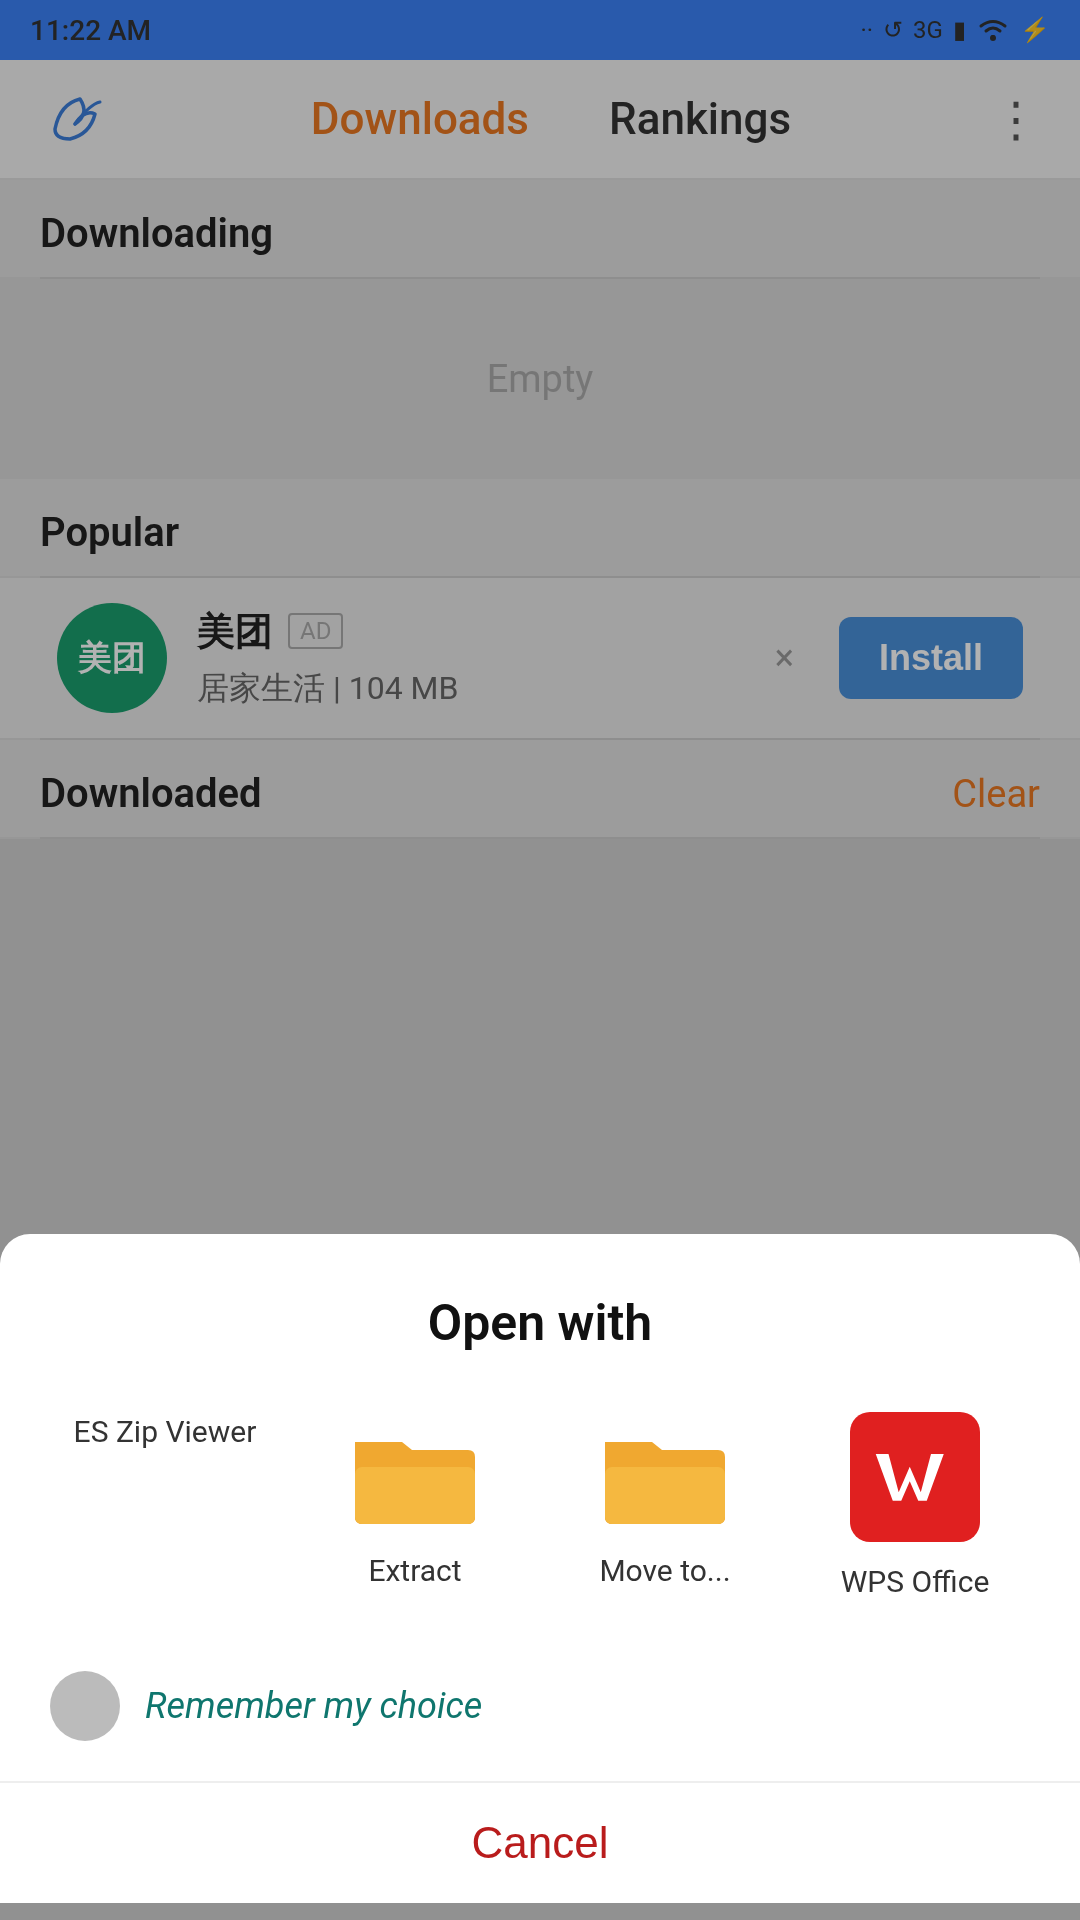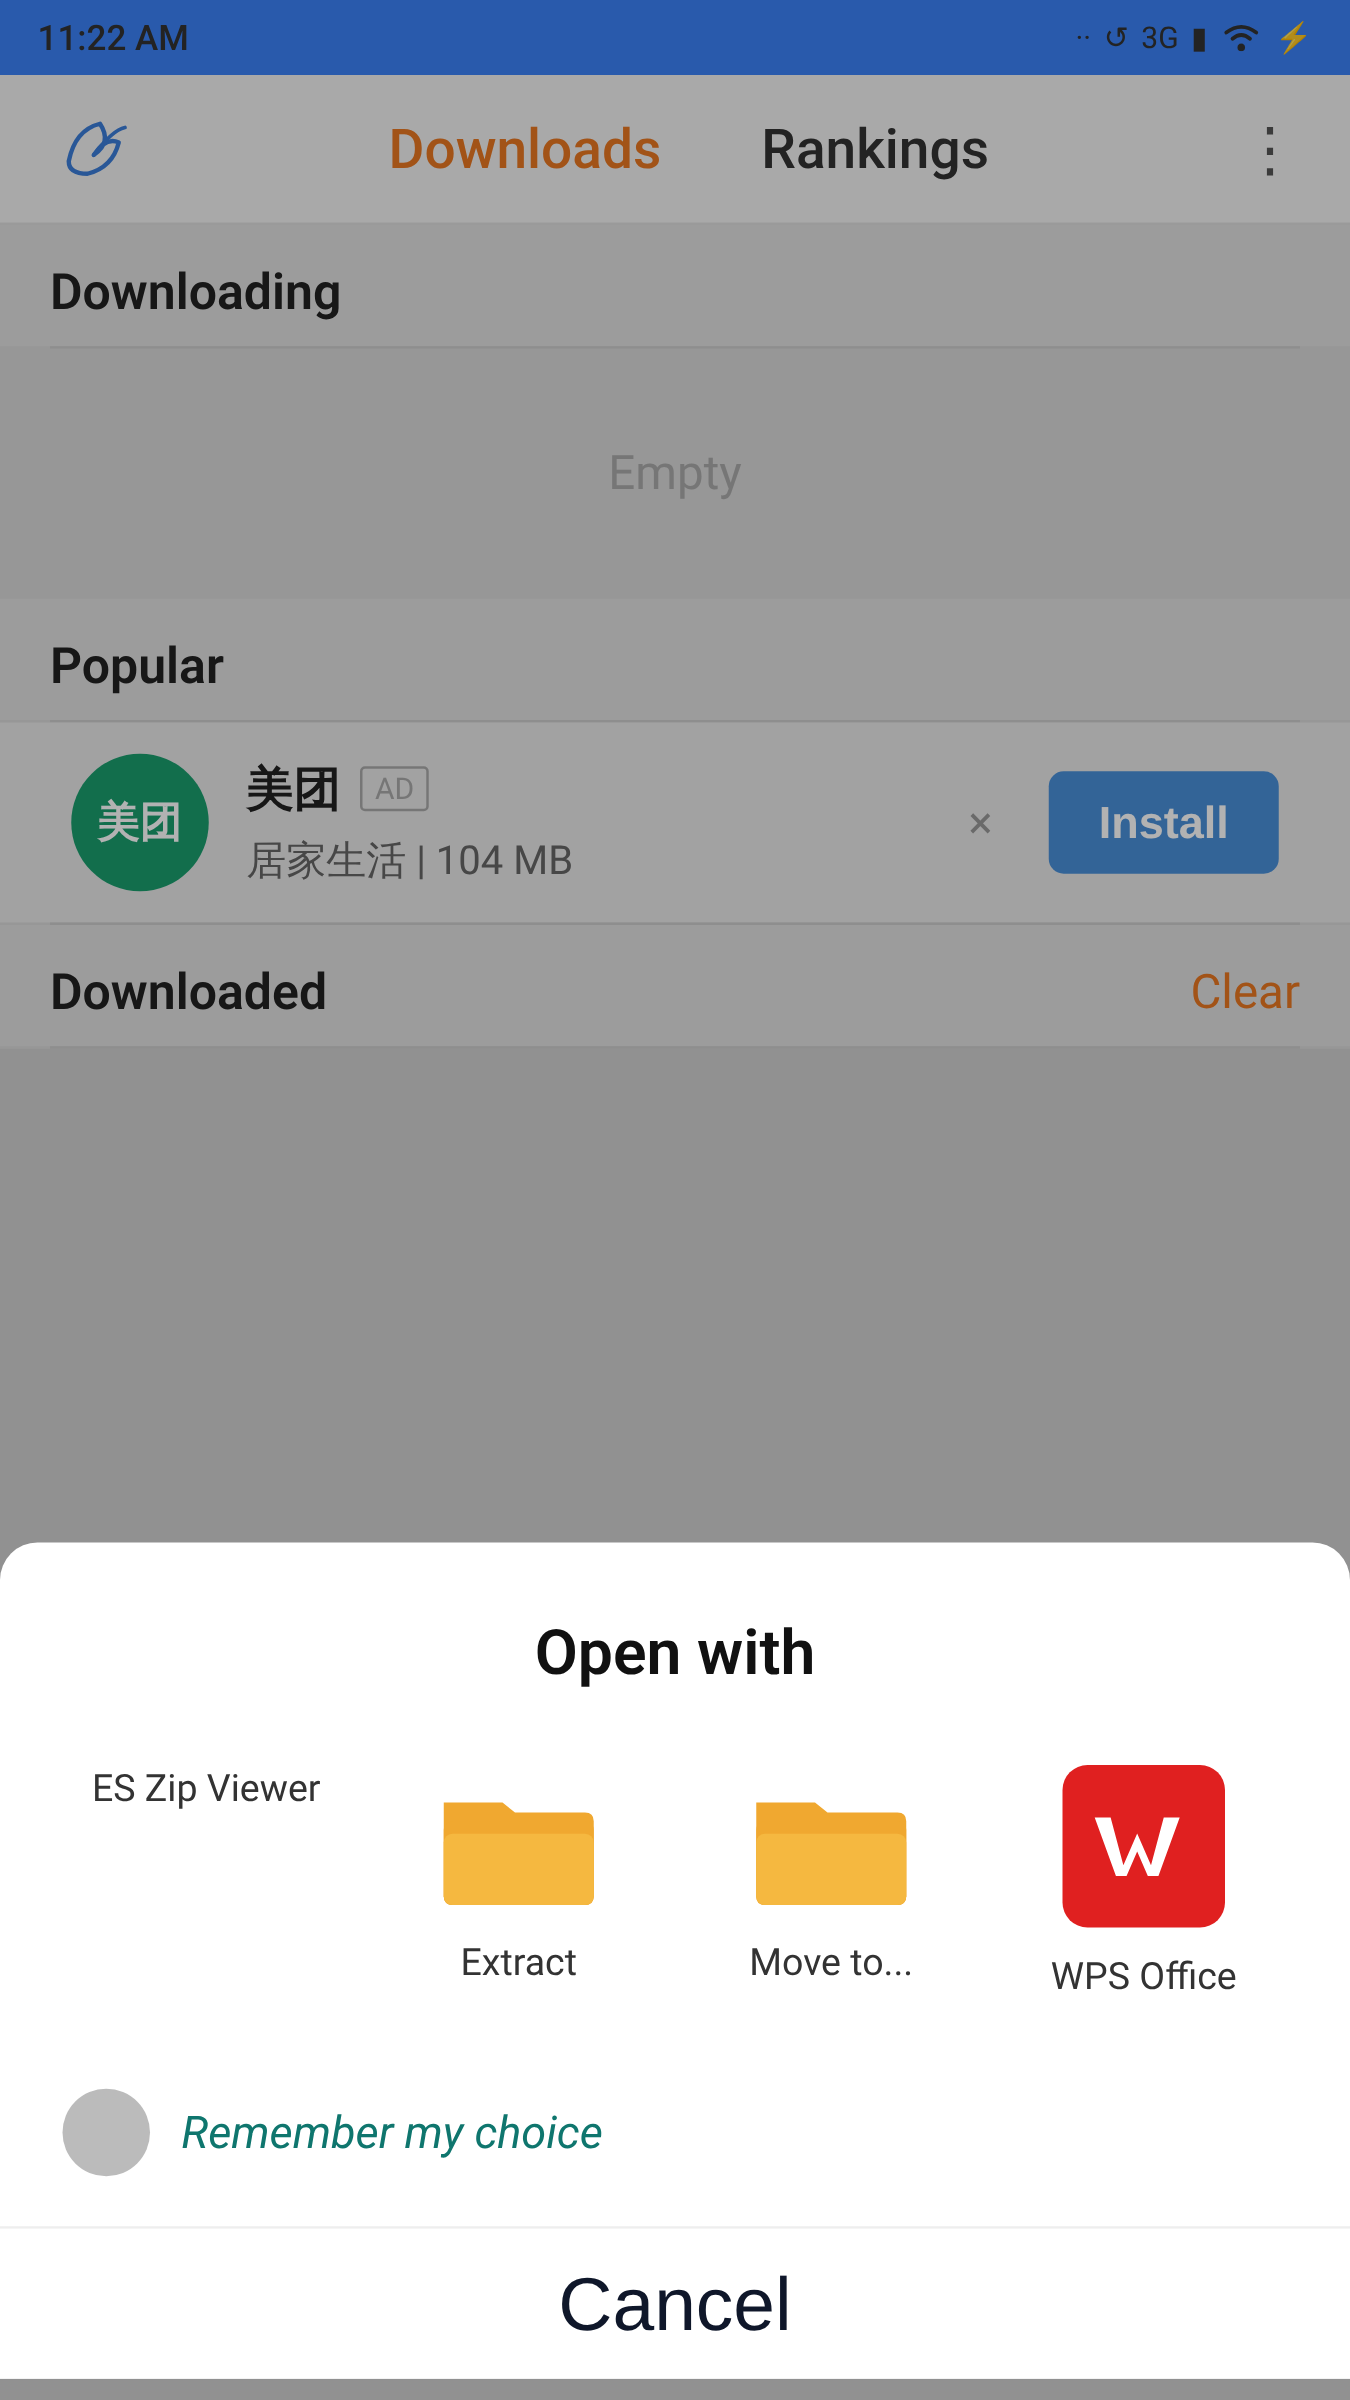--- a/index.html
+++ b/index.html
@@ -289,22 +289,22 @@
       height: 2px;
       background: #eee;
     }
 
     
     .cancel-btn {
       width: 100%;
       height: 120px;
       background: white;
       border: none;
-      font-size: 60px;
-      color: #0f172a;
+      font-size: 44px;
+      color: #b91c1c;
       cursor: pointer;
       display: flex;
       align-items: center;
       justify-content: center;
     }
   </style>
 </head>
 <body>
 
 <div class="status-bar">

